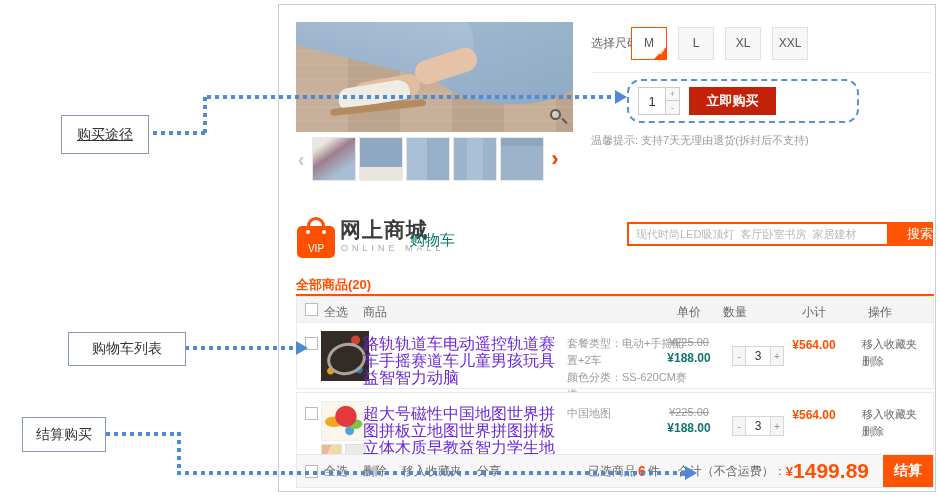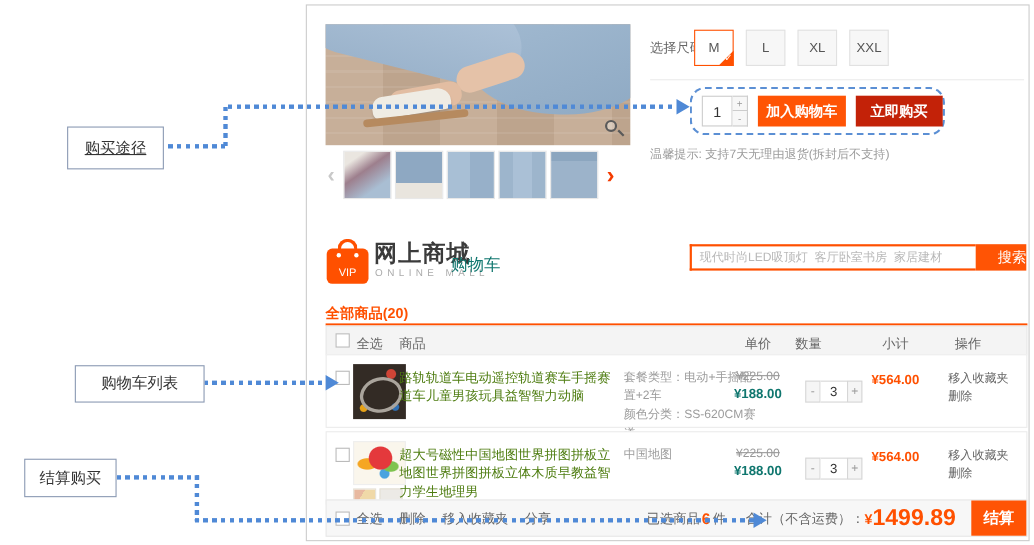--- a/index.html
+++ b/index.html
@@ -124,21 +124,21 @@
   .img-map { background:
       radial-gradient(ellipse at 52% 38%, #e4393c 0 30%, transparent 33%),
       radial-gradient(ellipse at 26% 52%, #f5a623 0 17%, transparent 20%),
       radial-gradient(ellipse at 72% 58%, #7ec34f 0 14%, transparent 17%),
       radial-gradient(ellipse at 60% 75%, #4aa3df 0 10%, transparent 13%),
       #faf6ec; border:1px solid #eee; height:40px !important; }
   .map-minis { position:absolute; left:24px; top:51px; display:flex; gap:3px; }
   .map-minis div { width:21px; height:12px; border:1px solid #e5e0d5; }
   .m1 { background:linear-gradient(120deg,#e8b9a0 40%,#f0d9a8 40%); }
   .m2 { background:#eceae6; }
-  .p-title { position:absolute; left:66px; top:12px; width:200px; font-size:12px; color:#4d7c0f;
+  .p-title { position:absolute; left:66px; top:12px; width:200px; font-size:16px; color:#6d28d9;
     line-height:17px; cursor:pointer; }
   .p-spec { position:absolute; left:270px; top:12px; width:120px; font-size:11px; color:#9c9c9c;
     line-height:17px; }
   .p-price { position:absolute; top:11px; line-height:16px; }
   .p-price .orig { display:block; font-size:11px; color:#999; text-decoration:line-through; }
   .p-price .cur { display:block; font-size:12px; font-weight:bold; color:#0f766e; }
   .mini-step { position:absolute; left:435px; top:23px; display:flex; }
   .mini-step button { width:14px; height:20px; background:#f5f5f5; border:1px solid #d6d6d6;
     color:#999; font-size:11px; cursor:pointer; padding:0; }
   .mini-step input { width:24px; height:20px; border:1px solid #d6d6d6; border-left:none;
@@ -215,21 +215,20 @@
   <div class="divider"></div>
 
   <div class="buy-box">
     <div class="qty">
       <input value="1" style="">
       <div class="steps">
         <button>+</button>
         <button>-</button>
       </div>
     </div>
-    <button class="btn btn-cart">加入购物车</button>
     <button class="btn btn-buy">立即购买</button>
   </div>
   <div class="tip">温馨提示: 支持7天无理由退货(拆封后不支持)</div>
 
   <div class="bag">
     <div class="handle"></div>
     <div class="body">VIP</div>
     <div class="dot d1"></div>
     <div class="dot d2"></div>
   </div>

